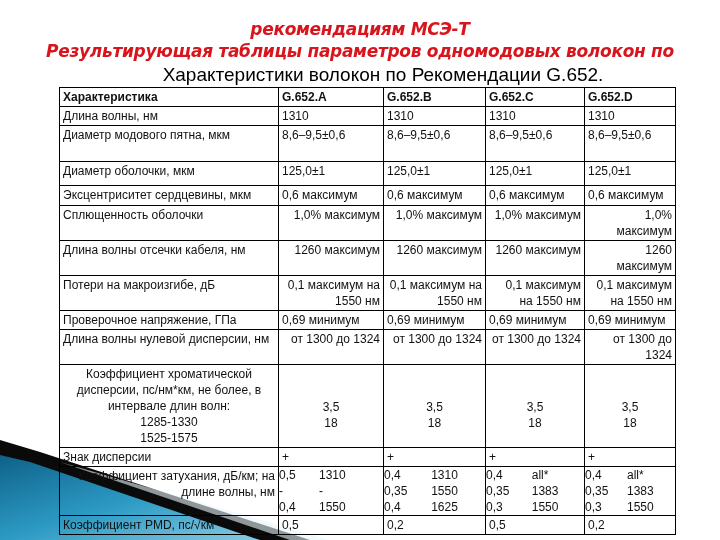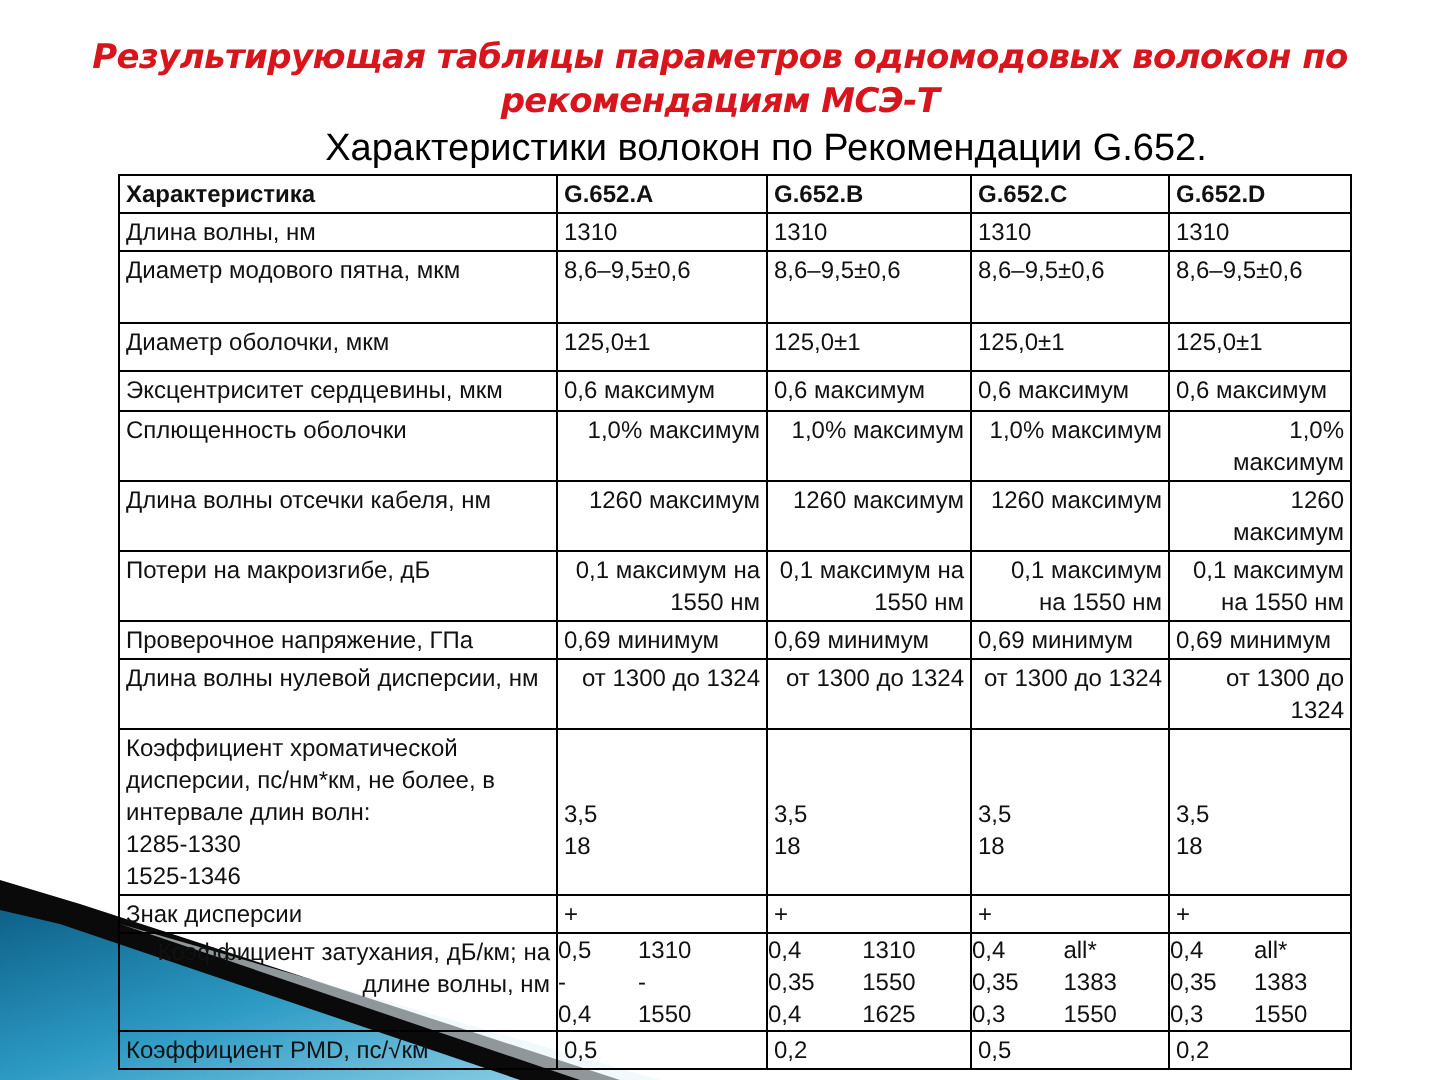--- a/index.html
+++ b/index.html
@@ -30,21 +30,21 @@
     border:1px solid #000; padding:1px 3px; vertical-align:top; line-height:16px;
     white-space:nowrap;
   }
   table.spec td.hdr { font-weight:bold; }
   .c0 { width:212px; }
   .c1 { width:98px; }
   .c2 { width:95px; }
   .c3 { width:92px; }
   .c4 { width:84px; }
   .multi { white-space:normal !important;text-align:right; }
-  .lines span { display:block; }
+  .lines span { display:block;text-align:center; }
   .sub { border-collapse:collapse; width:100%; }
   .sub td { border:none !important; padding:0 !important; }
   .inner td { border:1px solid #000; }
 </style>
 </head>
 <body>
 
 <svg class="deco" viewBox="0 0 720 540">
   <defs>
     <linearGradient id="g1" x1="0" y1="0" x2="1" y2="1">
@@ -52,22 +52,22 @@
       <stop offset="0.5" stop-color="#2c9ac4"></stop>
       <stop offset="1" stop-color="#8fd0e6"></stop>
     </linearGradient>
   </defs>
   <polygon points="0,452 0,540 290,540 60,462" fill="url(#g1)"></polygon>
   <polygon points="0,440 40,452 310,540 260,540 30,462 0,455" fill="#0a0a0a"></polygon>
   <polygon points="60,462 330,540 290,540" fill="#eaf5fa" opacity="0.6"></polygon>
 </svg>
 
 <div class="title">
+  <div>рекомендациям МСЭ-Т</div>
   <div>Результирующая таблицы параметров одномодовых волокон по</div>
-  <div>рекомендациям МСЭ-Т</div>
 </div>
 <div class="subtitle">Характеристики волокон по Рекомендации G.652.</div>
 
 <table class="spec">
   <tbody>
       <tr>
     <td class="hdr c0">Характеристика</td>
     <td class="hdr c1">G.652.A</td>
     <td class="hdr c2">G.652.B</td>
     <td class="hdr c3">G.652.C</td>
@@ -135,21 +135,21 @@
     <td class="multi">от 1300 до 1324</td>
     <td class="multi">от 1300 до 1324</td>
     <td class="multi">от 1300 до 1324</td>
   </tr>
   <tr>
     <td class="lines">
       <span>Коэффициент хроматической</span>
       <span>дисперсии, пс/нм*км, не более, в</span>
       <span>интервале длин волн:</span>
       <span>1285-1330</span>
-      <span>1525-1346</span>
+      <span>1525-1575</span>
     </td>
     <td class="lines" style="padding-top:34px">
       <span>3,5</span>
       <span>18</span>
     </td>
     <td class="lines" style="padding-top:34px">
       <span>3,5</span>
       <span>18</span>
     </td>
     <td class="lines" style="padding-top:34px">

